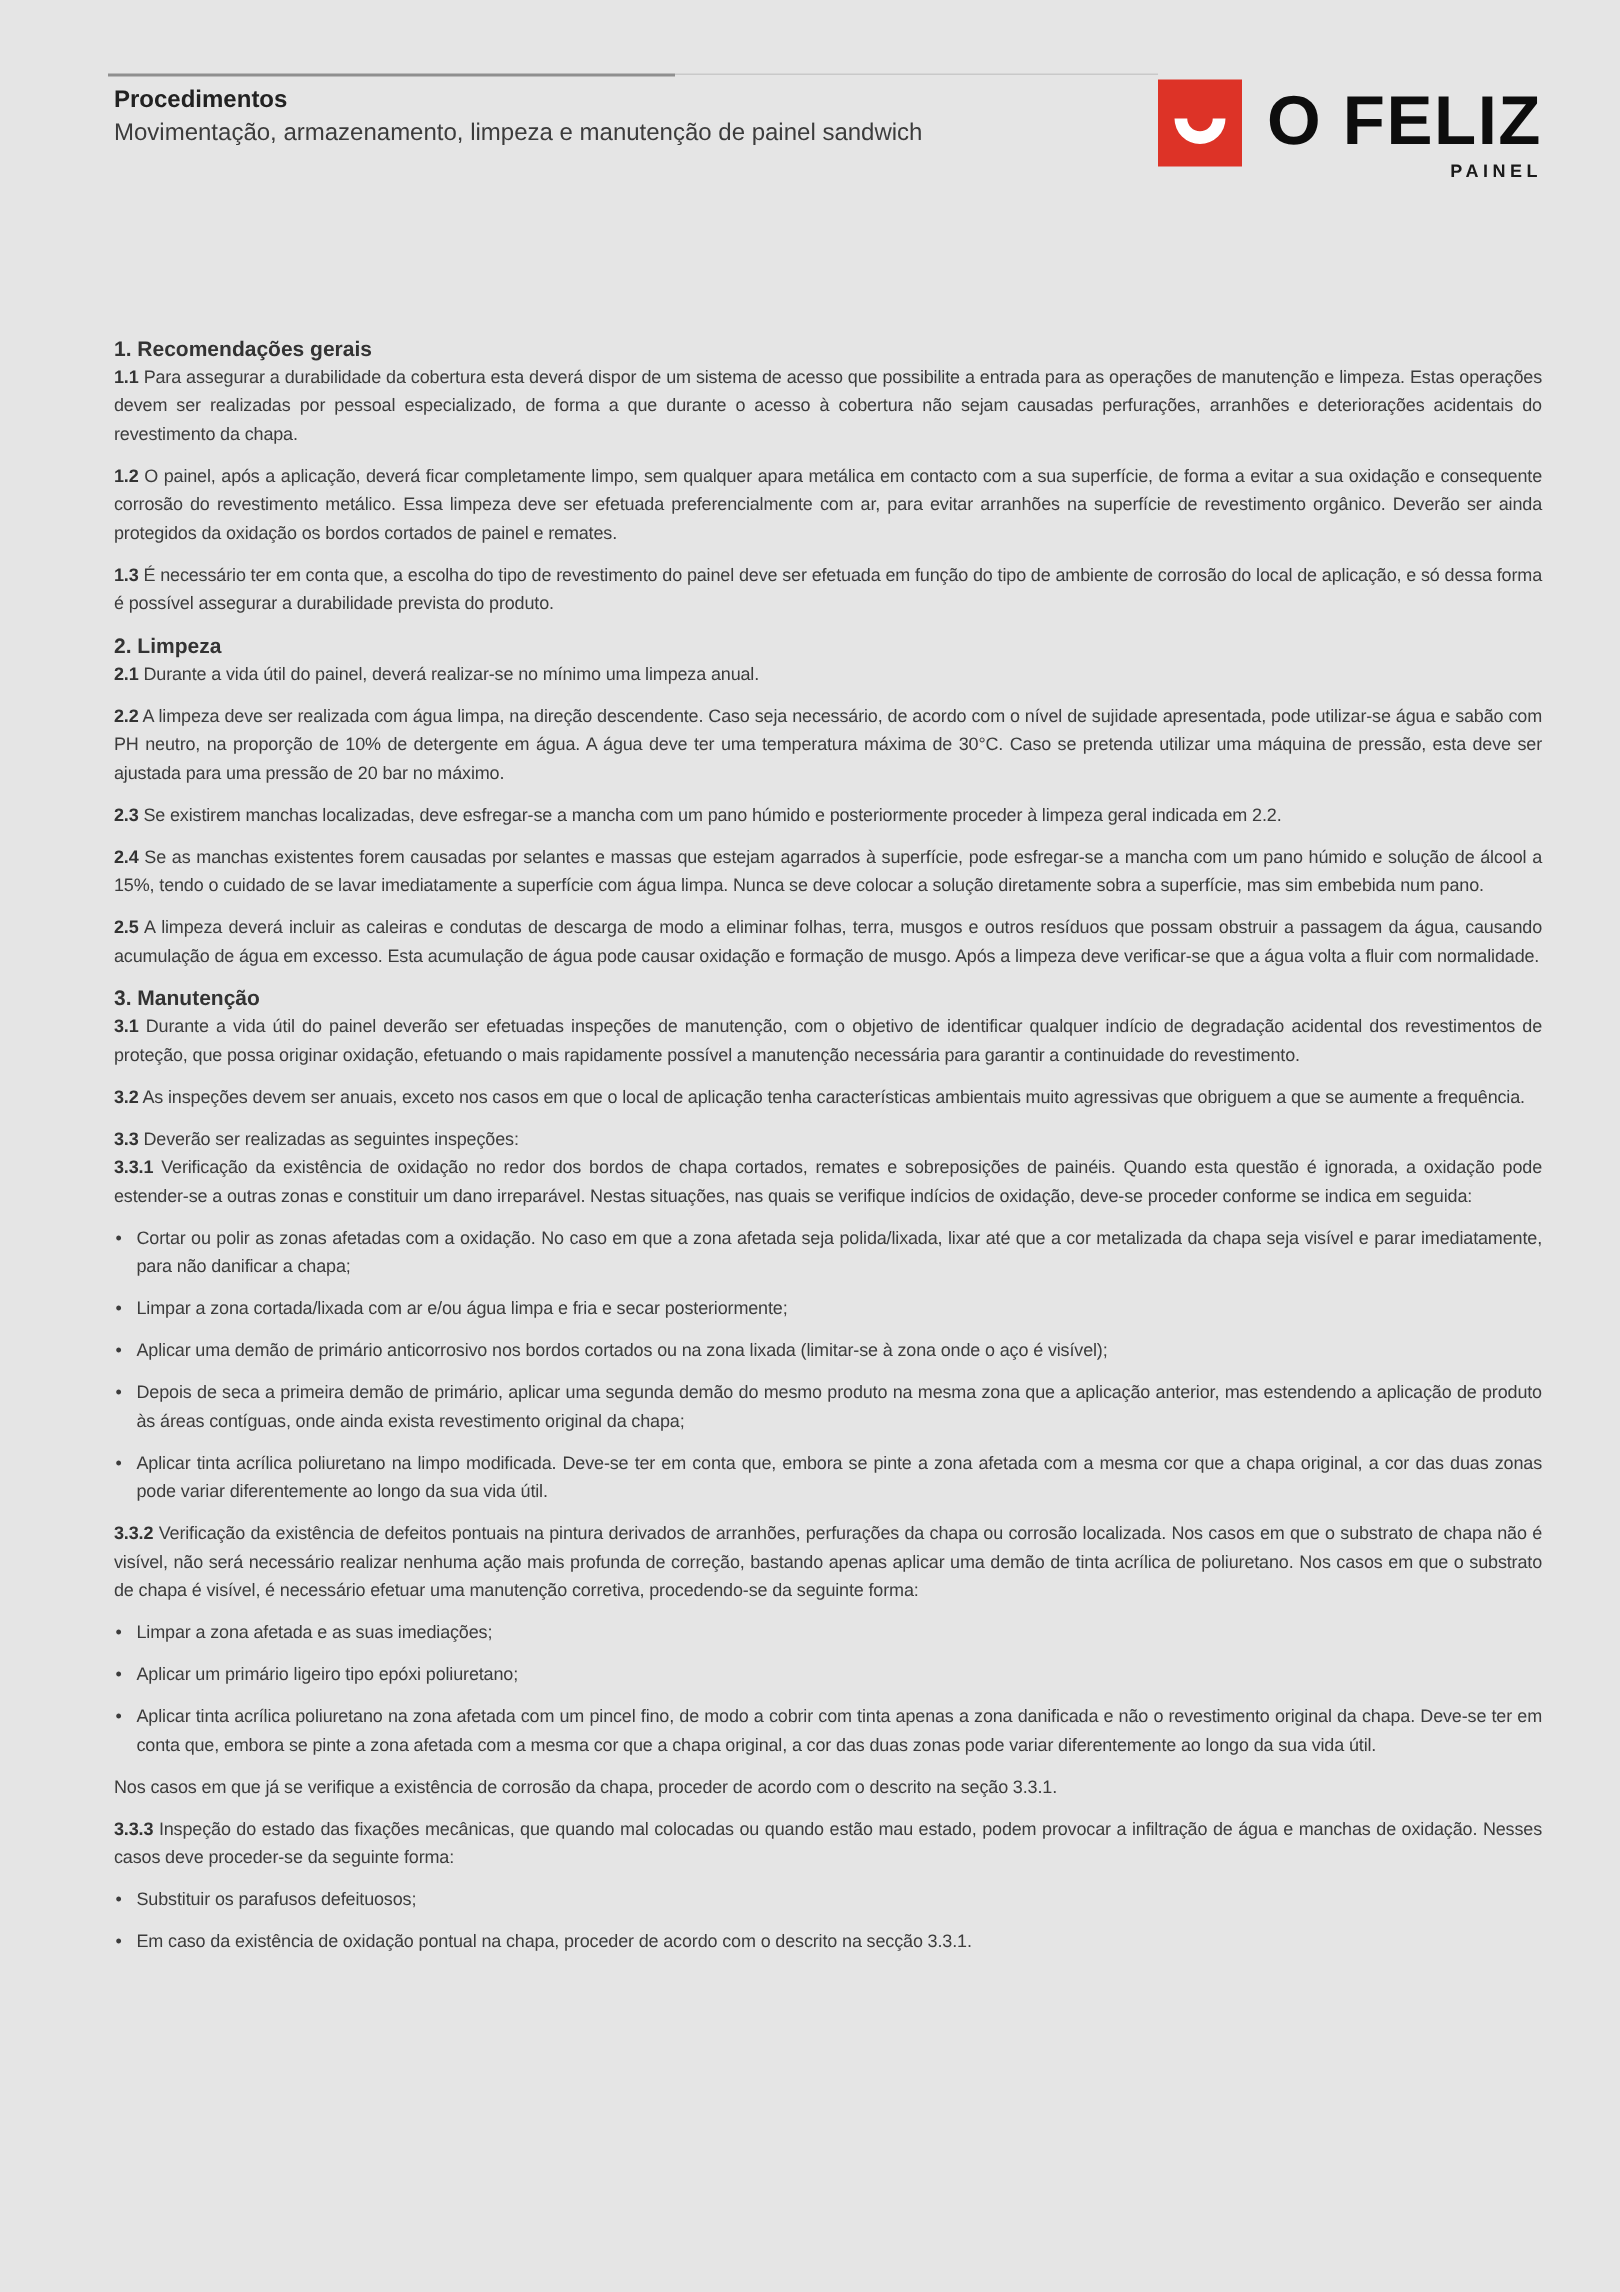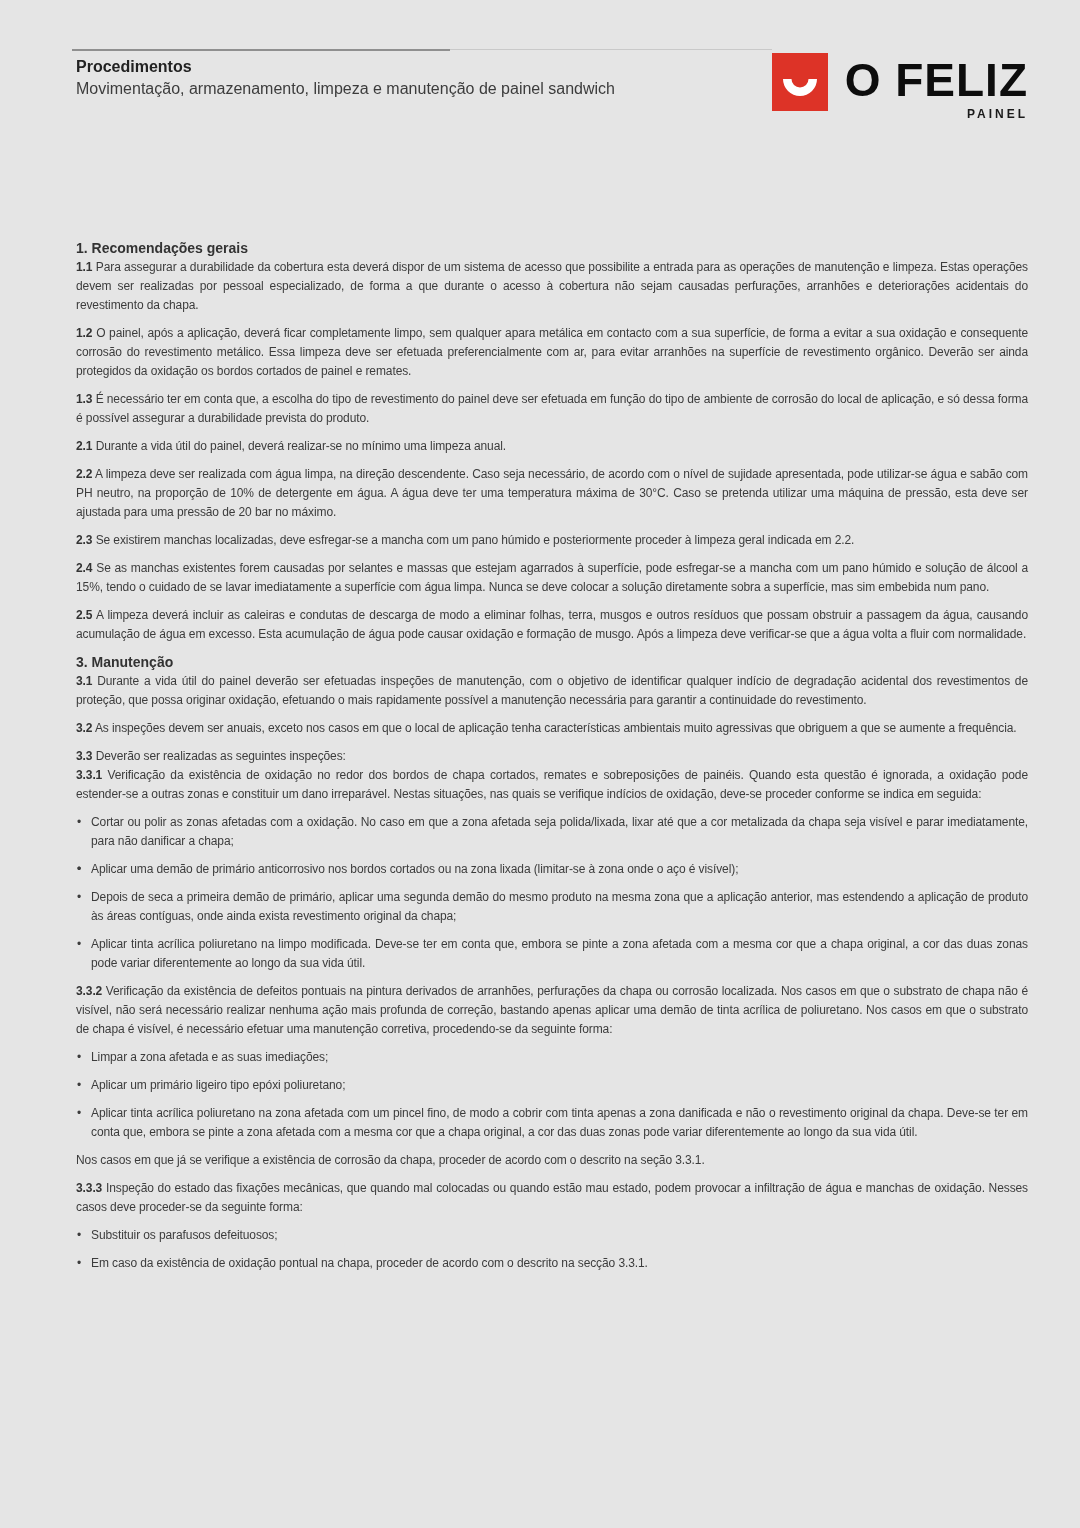--- a/index.html
+++ b/index.html
@@ -25,21 +25,21 @@
   .logo-text{margin-left:17px;display:flex;flex-direction:column;align-items:flex-end;}
   .logo-wordmark{
     font-size:46px;line-height:54px;font-weight:800;color:#0d0d0d;
     letter-spacing:1px;white-space:nowrap;
   }
   .logo-sub{
     font-size:12px;font-weight:bold;color:#1a1a1a;
     letter-spacing:3px;margin-top:0px;
   }
   
-  .main{position:absolute;left:76px;top:223px;width:952px;margin-top:16px;}
+  .main{position:absolute;left:76px;top:223px;width:952px;}
   .sec-heading{
     font-size:14px;line-height:19px;font-weight:bold;color:#333333;margin:0;
   }
   .para{
     font-size:12px;line-height:19px;text-align:justify;
     margin:0 0 9px 0;letter-spacing:-0.1px;
   }
   .para b{color:#333333;}
   .para.tight{margin-bottom:0;}
   .bullet{position:relative;padding-left:15px;}
@@ -77,36 +77,37 @@
   <div class="main">
 
     <div>
       <h2 class="sec-heading">1. Recomendações gerais</h2>
       <p class="para"><b>1.1</b> <span>Para assegurar a durabilidade da cobertura esta deverá dispor de um sistema de acesso que possibilite a entrada para as operações de manutenção e limpeza. Estas operações devem ser realizadas por pessoal especializado, de forma a que durante o acesso à cobertura não sejam causadas perfurações, arranhões e deteriorações acidentais do revestimento da chapa.</span></p>
       <p class="para"><b>1.2</b> <span>O painel, após a aplicação, deverá ficar completamente limpo, sem qualquer apara metálica em contacto com a sua superfície, de forma a evitar a sua oxidação e consequente corrosão do revestimento metálico. Essa limpeza deve ser efetuada preferencialmente com ar, para evitar arranhões na superfície de revestimento orgânico. Deverão ser ainda protegidos da oxidação os bordos cortados de painel e remates.</span></p>
       <p class="para"><b>1.3</b> <span>É necessário ter em conta que, a escolha do tipo de revestimento do painel deve ser efetuada em função do tipo de ambiente de corrosão do local de aplicação, e só dessa forma é possível assegurar a durabilidade prevista do produto.</span></p>
     </div>
 
     <div>
+      <h2 class="sec-heading">2. Limpeza</h2>
       <p class="para"><b>2.1</b> <span>Durante a vida útil do painel, deverá realizar-se no mínimo uma limpeza anual.</span></p>
       <p class="para"><b>2.2</b> <span>A limpeza deve ser realizada com água limpa, na direção descendente. Caso seja necessário, de acordo com o nível de sujidade apresentada, pode utilizar-se água e sabão com PH neutro, na proporção de 10% de detergente em água. A água deve ter uma temperatura máxima de 30°C. Caso se pretenda utilizar uma máquina de pressão, esta deve ser ajustada para uma pressão de 20 bar no máximo.</span></p>
       <p class="para"><b>2.3</b> <span>Se existirem manchas localizadas, deve esfregar-se a mancha com um pano húmido e posteriormente proceder à limpeza geral indicada em 2.2.</span></p>
       <p class="para"><b>2.4</b> <span>Se as manchas existentes forem causadas por selantes e massas que estejam agarrados à superfície, pode esfregar-se a mancha com um pano húmido e solução de álcool a 15%, tendo o cuidado de se lavar imediatamente a superfície com água limpa. Nunca se deve colocar a solução diretamente sobra a superfície, mas sim embebida num pano.</span></p>
       <p class="para"><b>2.5</b> <span>A limpeza deverá incluir as caleiras e condutas de descarga de modo a eliminar folhas, terra, musgos e outros resíduos que possam obstruir a passagem da água, causando acumulação de água em excesso. Esta acumulação de água pode causar oxidação e formação de musgo. Após a limpeza deve verificar-se que a água volta a fluir com normalidade.</span></p>
     </div>
 
     <div>
       <h2 class="sec-heading">3. Manutenção</h2>
       <p class="para"><b>3.1</b> <span>Durante a vida útil do painel deverão ser efetuadas inspeções de manutenção, com o objetivo de identificar qualquer indício de degradação acidental dos revestimentos de proteção, que possa originar oxidação, efetuando o mais rapidamente possível a manutenção necessária para garantir a continuidade do revestimento.</span></p>
       <p class="para"><b>3.2</b> <span>As inspeções devem ser anuais, exceto nos casos em que o local de aplicação tenha características ambientais muito agressivas que obriguem a que se aumente a frequência.</span></p>
       <p class="para tight"><b>3.3</b> <span>Deverão ser realizadas as seguintes inspeções:</span></p>
       <p class="para"><b>3.3.1</b> <span>Verificação da existência de oxidação no redor dos bordos de chapa cortados, remates e sobreposições de painéis. Quando esta questão é ignorada, a oxidação pode estender-se a outras zonas e constituir um dano irreparável. Nestas situações, nas quais se verifique indícios de oxidação, deve-se proceder conforme se indica em seguida:</span></p>
 
       <p class="para bullet"><span class="dot">•</span><span>Cortar ou polir as zonas afetadas com a oxidação. No caso em que a zona afetada seja polida/lixada, lixar até que a cor metalizada da chapa seja visível e parar imediatamente, para não danificar a chapa;</span></p>
-      <p class="para bullet"><span class="dot">•</span></p>
+      <p class="para bullet"><span class="dot">•</span><span>Limpar a zona cortada/lixada com ar e/ou água limpa e fria e secar posteriormente;</span></p>
       <p class="para bullet"><span class="dot">•</span><span>Aplicar uma demão de primário anticorrosivo nos bordos cortados ou na zona lixada (limitar-se à zona onde o aço é visível);</span></p>
       <p class="para bullet"><span class="dot">•</span><span>Depois de seca a primeira demão de primário, aplicar uma segunda demão do mesmo produto na mesma zona que a aplicação anterior, mas estendendo a aplicação de produto às áreas contíguas, onde ainda exista revestimento original da chapa;</span></p>
       <p class="para bullet"><span class="dot">•</span><span>Aplicar tinta acrílica poliuretano na limpo modificada. Deve-se ter em conta que, embora se pinte a zona afetada com a mesma cor que a chapa original, a cor das duas zonas pode variar diferentemente ao longo da sua vida útil.</span></p>
 
       <p class="para"><b>3.3.2</b> <span>Verificação da existência de defeitos pontuais na pintura derivados de arranhões, perfurações da chapa ou corrosão localizada. Nos casos em que o substrato de chapa não é visível, não será necessário realizar nenhuma ação mais profunda de correção, bastando apenas aplicar uma demão de tinta acrílica de poliuretano. Nos casos em que o substrato de chapa é visível, é necessário efetuar uma manutenção corretiva, procedendo-se da seguinte forma:</span></p>
 
       <p class="para bullet"><span class="dot">•</span><span>Limpar a zona afetada e as suas imediações;</span></p>
       <p class="para bullet"><span class="dot">•</span><span>Aplicar um primário ligeiro tipo epóxi poliuretano;</span></p>
       <p class="para bullet"><span class="dot">•</span><span>Aplicar tinta acrílica poliuretano na zona afetada com um pincel fino, de modo a cobrir com tinta apenas a zona danificada e não o revestimento original da chapa. Deve-se ter em conta que, embora se pinte a zona afetada com a mesma cor que a chapa original, a cor das duas zonas pode variar diferentemente ao longo da sua vida útil.</span></p>
 

